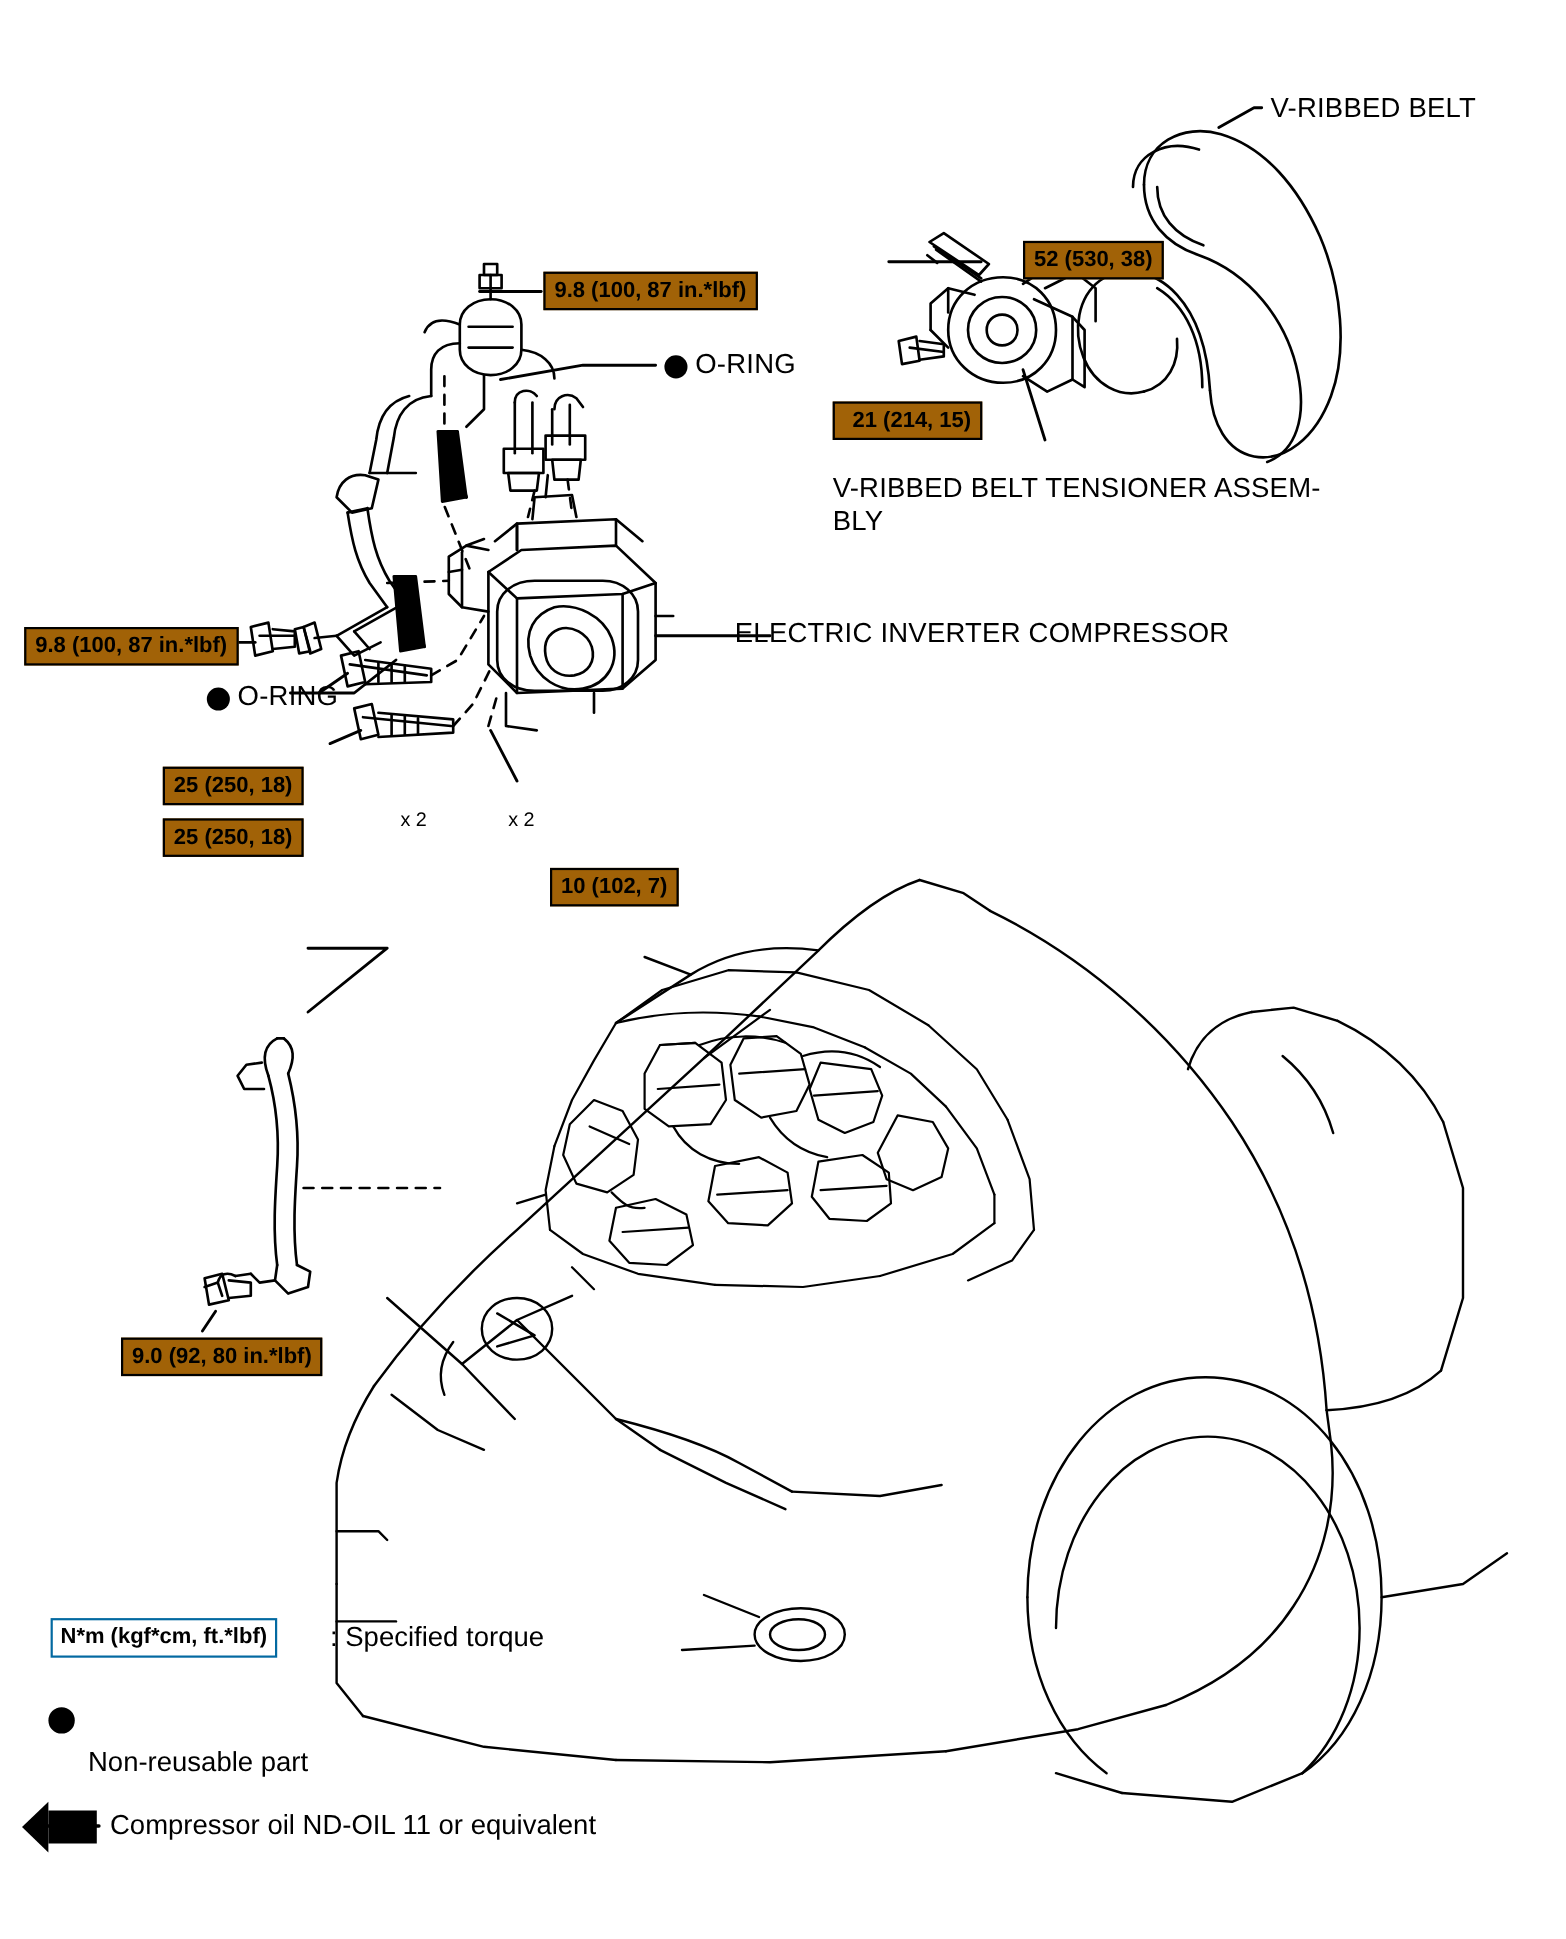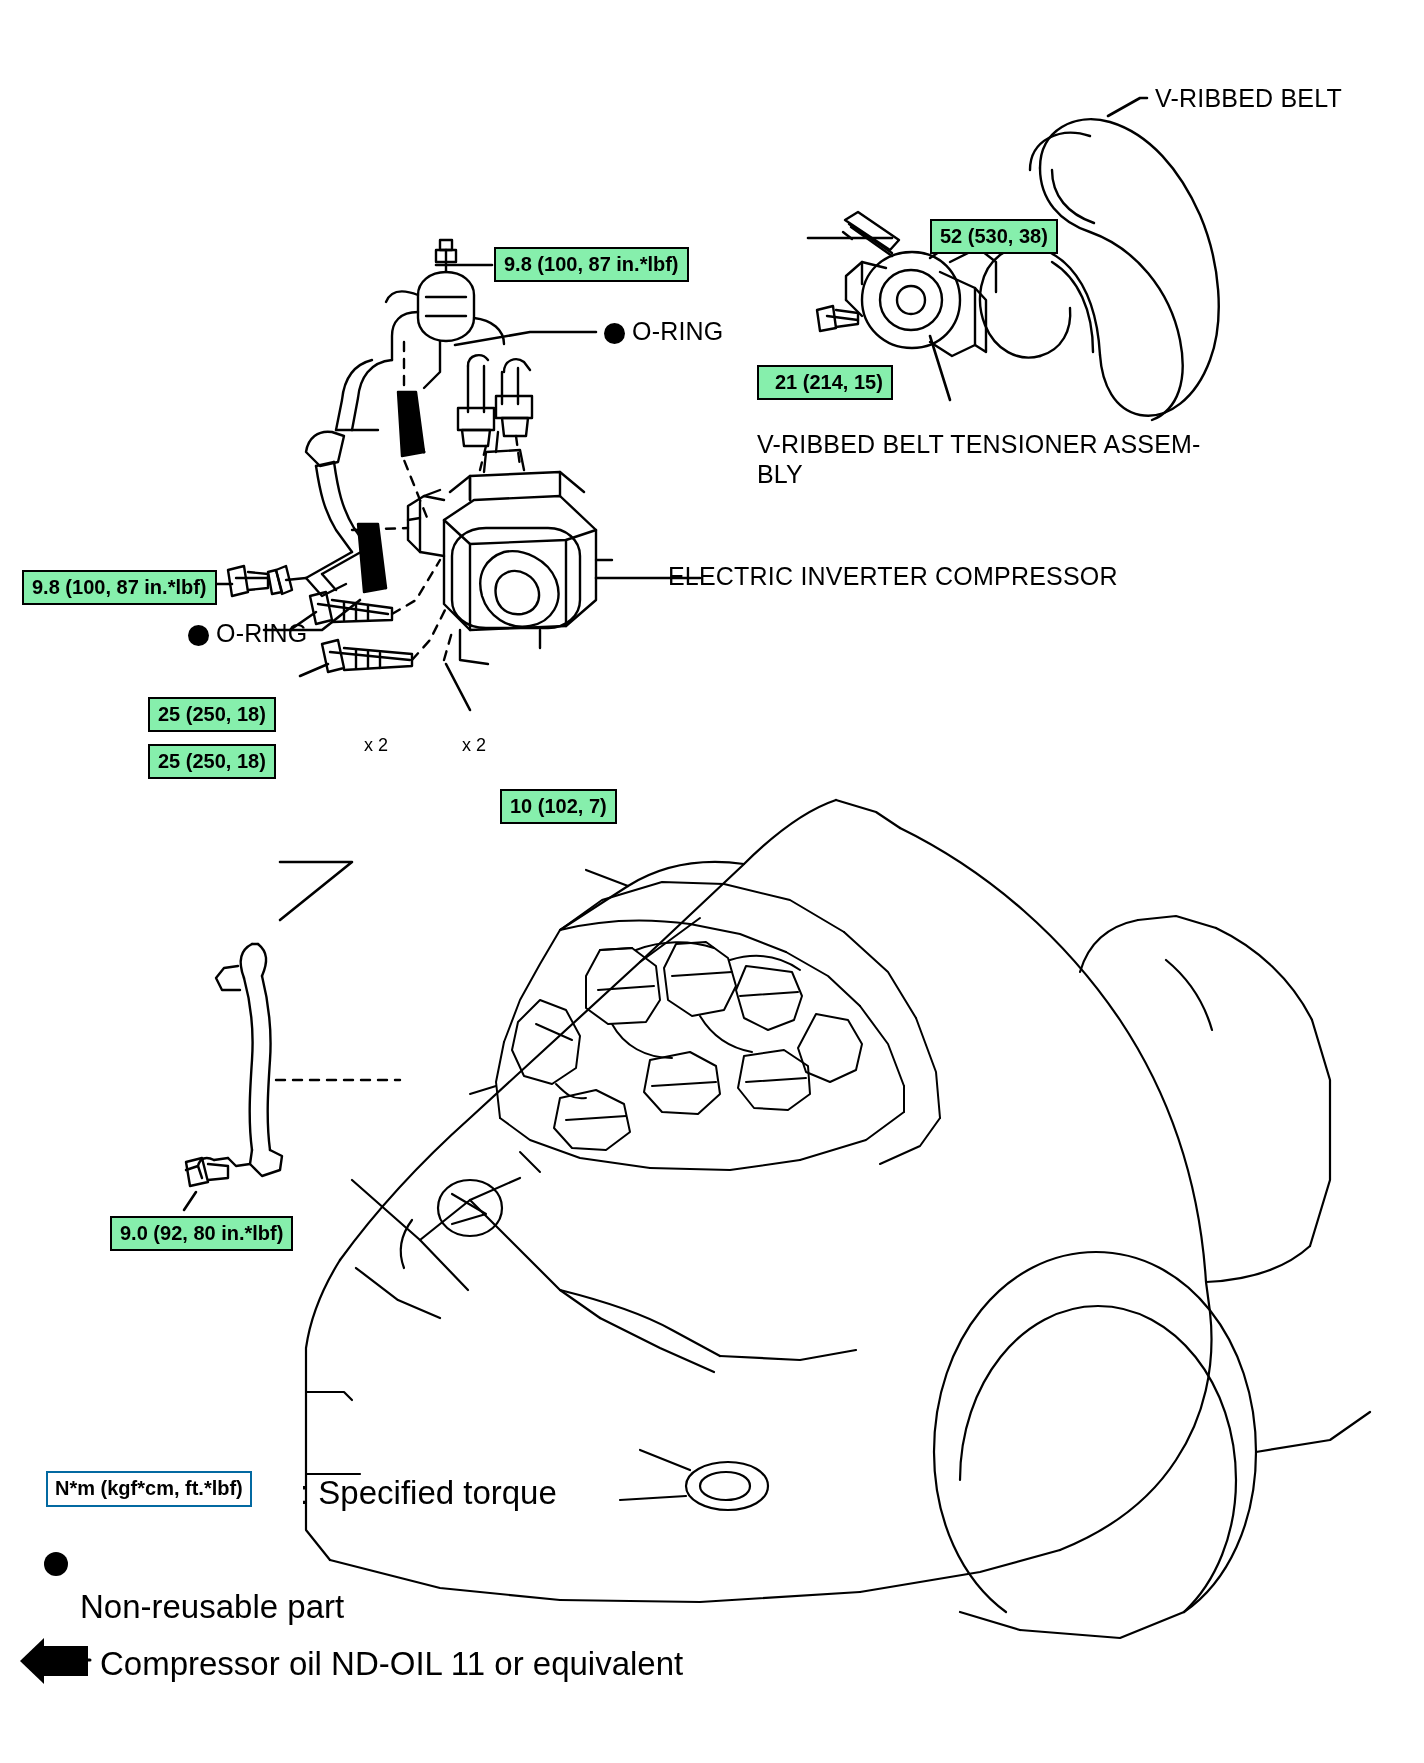--- a/index.html
+++ b/index.html
@@ -27,35 +27,35 @@
   }
   .label {
     position: absolute;
     font-family: "Liberation Sans", sans-serif;
     white-space: pre;
     line-height: 1.18;
   }
   .torque {
     position: absolute;
     border: 2px solid #000;
-    background: #86efac;
+    background: #a16207;
     font-family: "Liberation Sans", sans-serif;
     font-weight: bold;
     font-size: 20px;
     padding: 4px 8px 5px 8px;
     white-space: nowrap;
     line-height: 1.1;
   }
   .callout {
     font-size: 25px;
     font-weight: normal;
     letter-spacing: 0.2px;
   }
   .legend-text {
-    font-size: 33px;
+    font-size: 25px;
   }
   .legend-box {
     position: absolute;
     border: 2px solid #0369a1;
     background: #fff;
     font-size: 20px;
     font-weight: bold;
     padding: 4px 7px 5px 7px;
     white-space: nowrap;
   }

